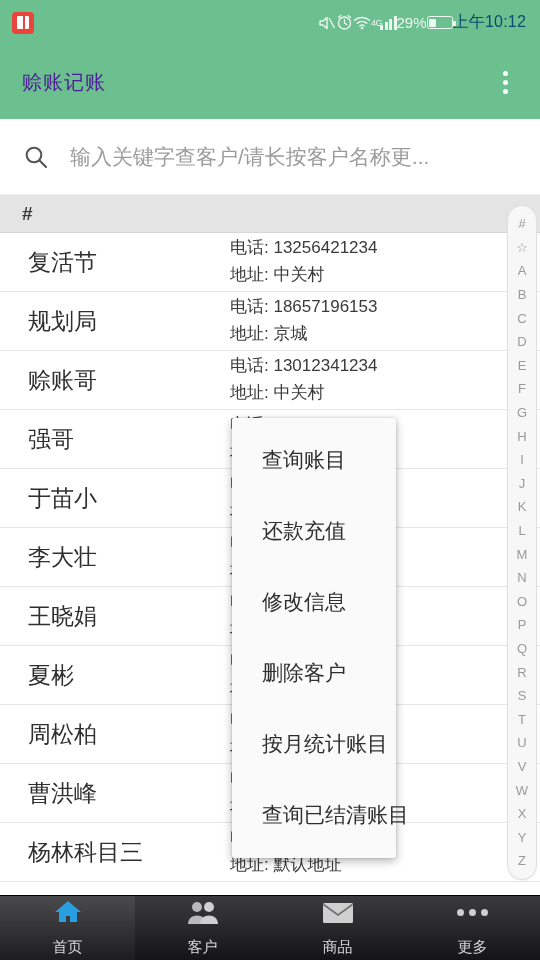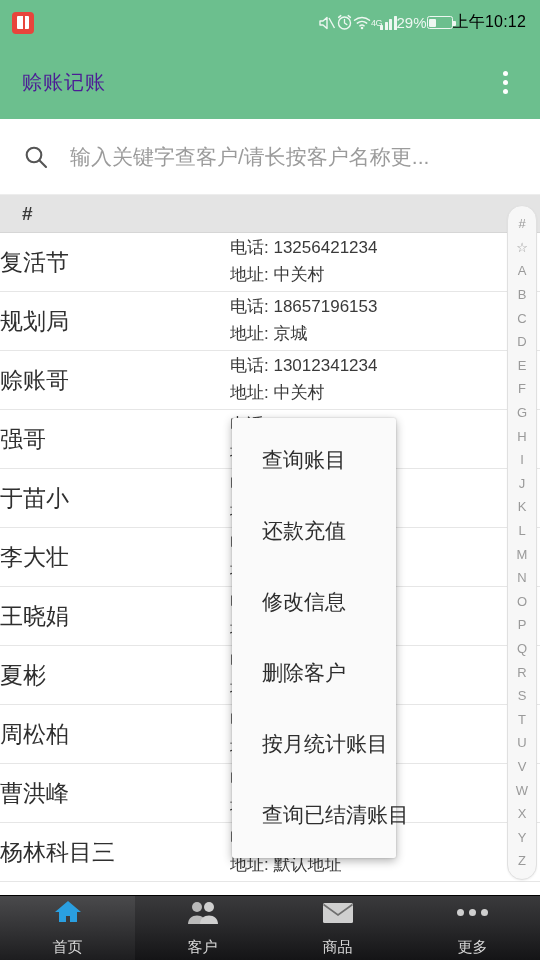--- a/index.html
+++ b/index.html
@@ -26,21 +26,21 @@
   .sb-right { display:flex; align-items:center; gap:0; font-size:16px; color:#edf7f1; }
   .sb-ico { display:inline-flex; align-items:center; }
   .sig-bars { display:flex; align-items:flex-end; gap:1.5px; height:14px; }
   .sig-bars i { display:block; width:3px; background:#edf7f1; border-radius:.5px; }
   .sig-bars i:nth-child(1){height:5px}.sig-bars i:nth-child(2){height:8px}
   .sig-bars i:nth-child(3){height:11px}.sig-bars i:nth-child(4){height:14px}
   .net-label { font-size:9px; vertical-align:super; letter-spacing:-.5px; margin-right:-2px; }
   .batt { width:26px; height:13px; border:1.6px solid #edf7f1; border-radius:2.5px; position:relative; display:inline-block; }
   .batt:after { content:""; position:absolute; right:-4px; top:3.5px; width:2.5px; height:5px; background:#edf7f1; border-radius:0 1px 1px 0; }
   .batt i { position:absolute; left:1.5px; top:1.5px; bottom:1.5px; width:29%; background:#edf7f1; border-radius:1px; }
-  .sb-time { font-size:16px; color:#000000; letter-spacing:.2px; }
+  .sb-time { font-size:16px; color:#0c4a6e; letter-spacing:.2px; }
   .pct { font-size:15px; }
 
   
   .appbar {
     position:absolute; top:45px; left:0; width:540px; height:74px;
     background:#6CBF8E; display:flex; align-items:center; padding:0 18px 0 22px;
   }
   .app-title { color:#4c1d95; font-size:20px; letter-spacing:1px; flex:1; }
   .kebab { width:34px; height:34px; display:flex; flex-direction:column; align-items:center; justify-content:center; gap:4px; }
   .kebab i { width:5px; height:5px; border-radius:50%; background:#fff; display:block; }
@@ -65,21 +65,21 @@
   .section-head {
     height:38px; background:#e4e4e4; display:flex; align-items:center;
     padding-left:22px; font-size:19px; color:#3b3b3b; font-weight:bold;
     border-bottom:1px solid #d6d6d6;
   }
   .row {
     height:59px; display:flex; align-items:center; border-bottom:1px solid #e6e6e6;
     padding:0 10px 0 0; background:#fff;
   }
   .row-name {
-    width:230px; flex:0 0 230px; font-size:23px; color:#2f2f2f; 
+    width:230px; flex:0 0 230px; font-size:23px; color:#2f2f2f; padding-left:28px;
     white-space:nowrap; overflow:hidden;
   }
   .row-info { flex:1; display:flex; flex-direction:column; justify-content:center; gap:2px; }
   .row-info span { font-size:17px; color:#3a3a3a; line-height:1.45; white-space:nowrap; }
 
   
   .indexbar {
     position:absolute; right:3px; top:205px; width:30px; height:675px;
     background:#f7f7f7; border:1px solid #e0e0e0; border-radius:15px;
     display:flex; flex-direction:column; align-items:center;

